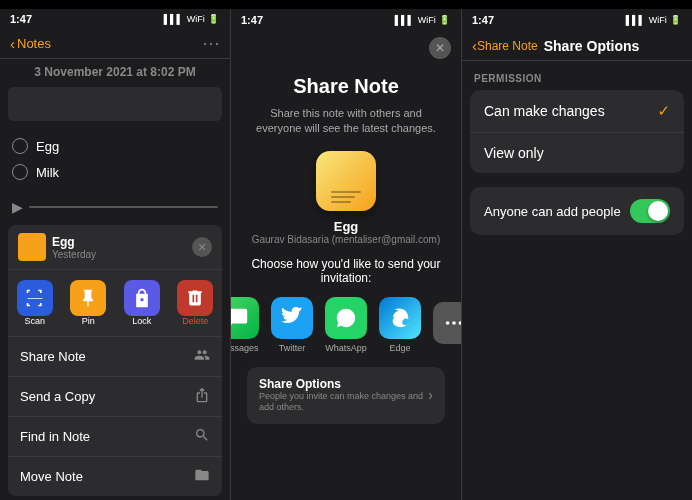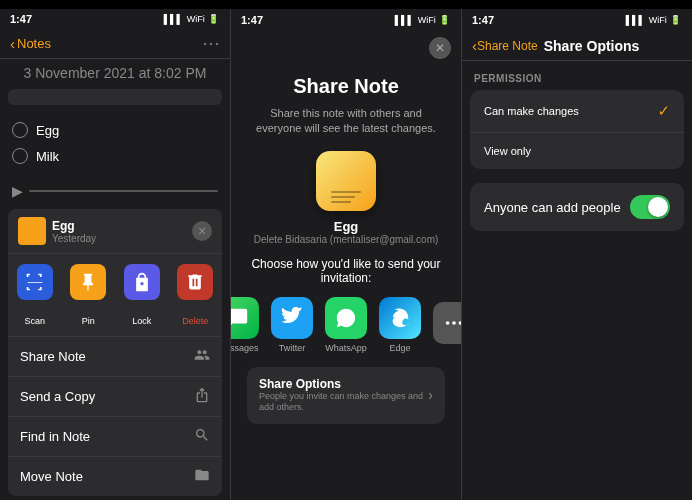--- a/index.html
+++ b/index.html
@@ -68,22 +68,23 @@
       margin-right: 2px;
     }
     .nav-action {
       color: #888;
       font-size: 18px;
     }
 
     .note-date {
       text-align: center;
       color: #888;
-      font-size: 14px;
+      font-size: 12px;
       padding: 6px 0 4px;
+      font-weight: bold;
     }
 
     .note-area {
       background: #2c2c2e;
       margin: 4px 8px;
       border-radius: 6px;
       height: 55px;
     }
 
     .note-items {
@@ -176,21 +177,21 @@
       background: #2c2c2e;
       display: flex;
       justify-content: space-around;
       padding: 10px 0;
       border-top: 1px solid #3a3a3c;
     }
     .action-btn {
       display: flex;
       flex-direction: column;
       align-items: center;
-      gap: 16px;
+      gap: 0;
     }
     .action-icon-box {
       width: 36px;
       height: 36px;
       border-radius: 8px;
       display: flex;
       align-items: center;
       justify-content: center;
       font-size: 18px;
     }
@@ -448,21 +449,21 @@
     .p3-option {
       display: flex;
       align-items: center;
       justify-content: space-between;
       padding: 12px 14px;
       border-bottom: 1px solid #3a3a3c;
     }
     .p3-option:last-child { border-bottom: none; }
     .p3-option-text {
       color: #fff;
-      font-size: 11px;
+      font-size: 14px;
     }
     .p3-check {
       color: #f7a11a;
       font-size: 15px;
     }
 
     .p3-spacer { height: 14px; }
 
     .p3-toggle-row {
       background: #2c2c2e;
@@ -644,21 +645,21 @@
 
     <div class="note-icon-container">
       <div class="note-icon-lines">
         <div class="note-icon-line w1"></div>
         <div class="note-icon-line w2"></div>
         <div class="note-icon-line w3"></div>
       </div>
     </div>
 
     <div class="share-note-name">Egg</div>
-    <div class="share-note-email">Delete Bidasaria (mentaliser@gmail.com)</div>
+    <div class="share-note-email">Gaurav Bidasaria (mentaliser@gmail.com)</div>
 
     <div class="share-choose-text">Choose how you'd like to send your invitation:</div>
 
     <div class="app-row">
       <div class="app-icon-wrap">
         <div class="app-icon messages">
           <svg width="22" height="22" viewBox="0 0 24 24" fill="white">
               <path d="M20 2H4C2.9 2 2 2.9 2 4v18l4-4h14c1.1 0 2-.9 2-2V4c0-1.1-.9-2-2-2z"></path>
             </svg>
         </div>

